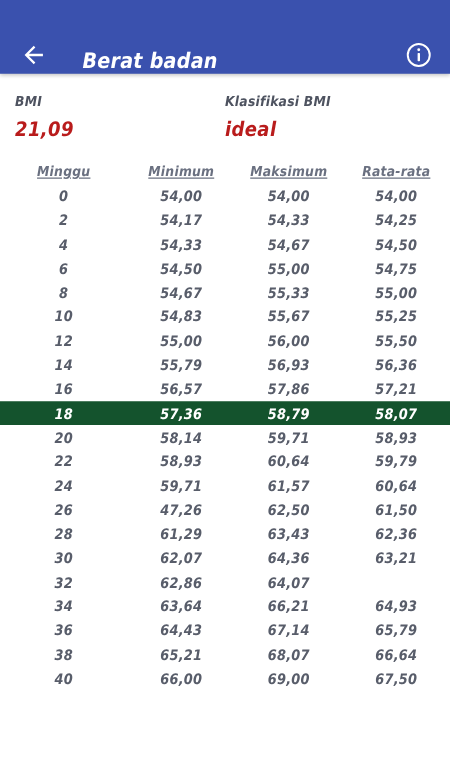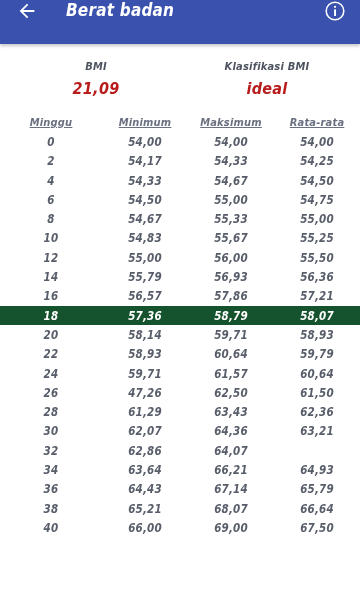--- a/index.html
+++ b/index.html
@@ -11,24 +11,24 @@
     width: 360px;
     height: 613px;
     overflow: hidden;
     font-family: "DejaVu Sans Condensed", "Liberation Sans Narrow", "Liberation Sans", sans-serif;
     -webkit-font-smoothing: antialiased;
   }
 
   
   .appbar {
     position: relative;
-    height: 44px;
+    height: 59px;
     background: #3a51ae;
     display: flex;
-    align-items: flex-start;
+    align-items: flex-end;
     box-sizing: border-box;
     padding: 0 12px 0 14px;
     box-shadow: 0 2px 3px rgba(0,0,0,0.22);
     z-index: 5;
   }
   .appbar-back {
     width: 26px;
     height: 26px;
     display: flex;
     align-items: center;
@@ -59,21 +59,21 @@
   
   .summary {
     padding-top: 16px;
   }
   .summary-row {
     display: flex;
     width: 100%;
   }
   .summary-cell {
     flex: 1 1 50%;
-    text-align: center;
+    text-align: left;
     box-sizing: border-box;
   }
   .summary-cell.left  { padding-left: 12px; }
   .summary-cell.right { padding-right: 6px; }
 
   .summary-label {
     font-size: 11px;
     font-style: italic;
     font-weight: bold;
     color: #4e5360;

